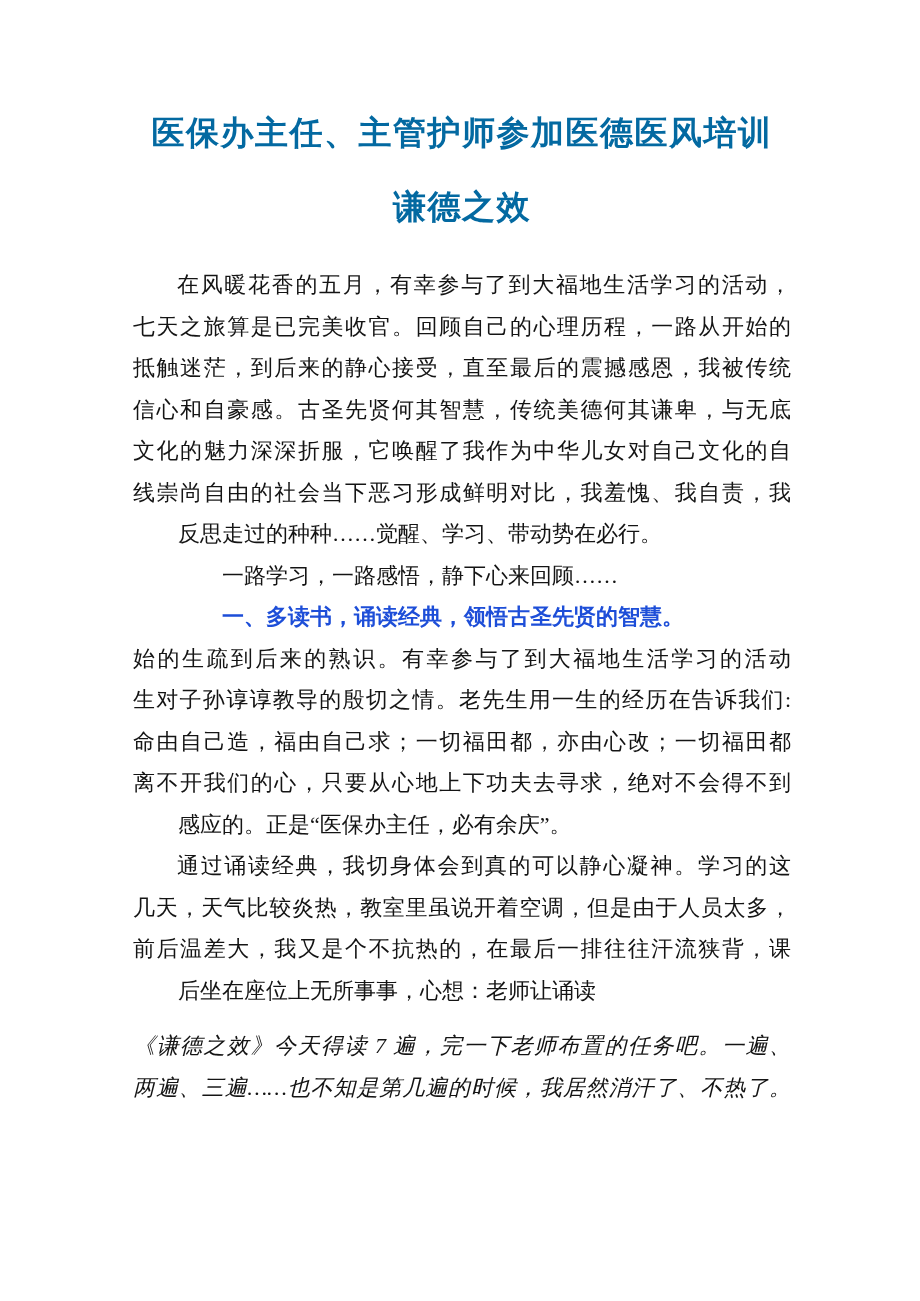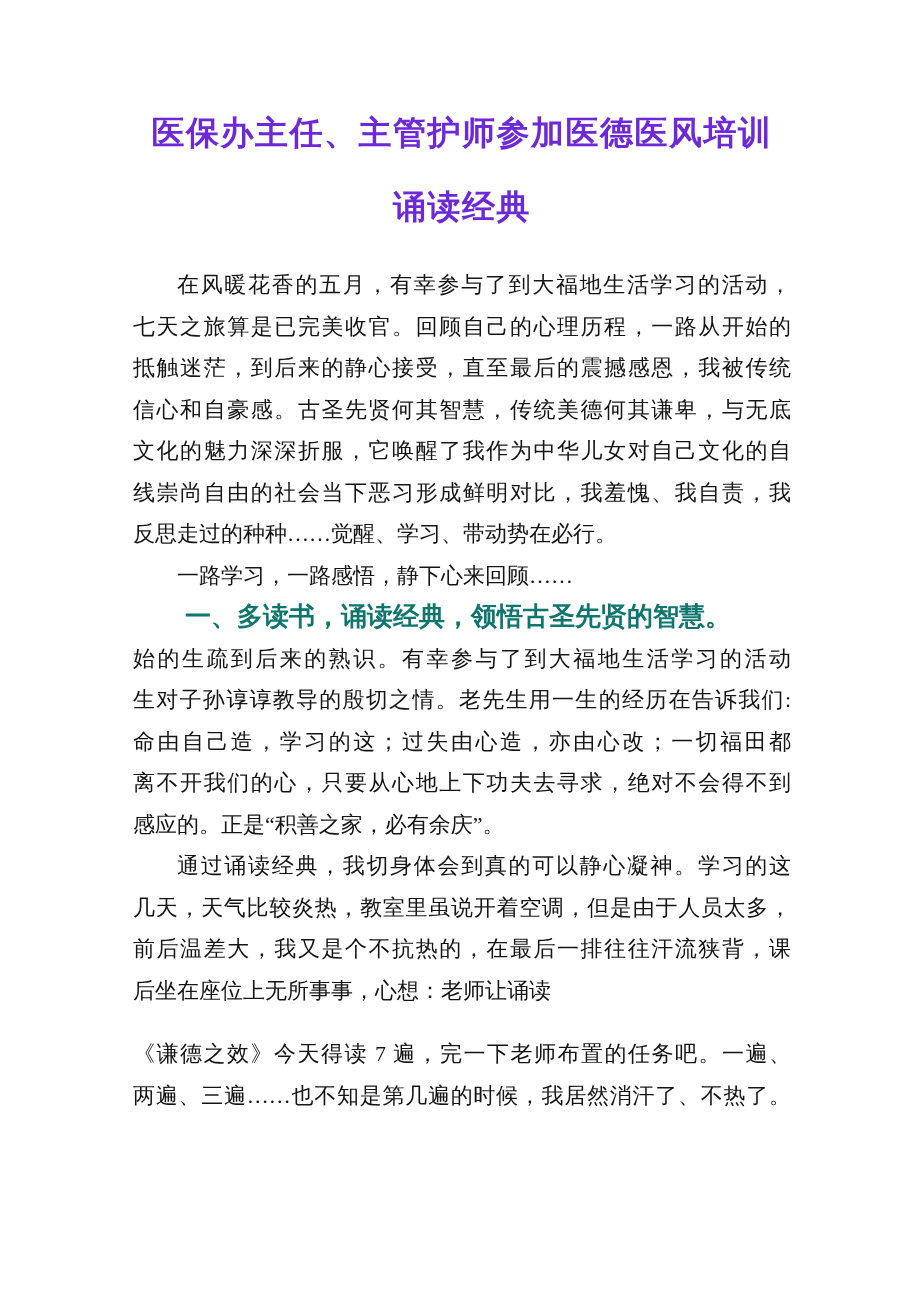--- a/index.html
+++ b/index.html
@@ -21,59 +21,61 @@
     top: 96px;
     width: 658px;
   }
   .doc-title {
     font-family: "Liberation Sans", sans-serif;
     font-weight: bold;
     font-size: 33px;
     line-height: 74px;
     letter-spacing: 1.5px;
     text-align: center;
-    color: #6d28d9;
+    color: #0369a1;
   }
   .doc-body {
     margin-top: 20px;
     font-size: 22px;
     line-height: 41.5px;
     color: #141414;
   }
   .ln {
     text-align: justify;
     text-align-last: justify;
     white-space: nowrap;
   }
   .ln-end {
     text-align: left;
     text-align-last: left;
+    margin-left: 45px;
   }
   .indent {
     text-indent: 2em;
   }
   .hd {
     font-family: "Liberation Sans", sans-serif;
     font-weight: bold;
-    font-size: 26px;
-    color: #0f766e;
+    font-size: 22px;
+    color: #1d4ed8;
   }
   .gap-before {
-    margin-top: 22px;
+    margin-top: 14px;
+    font-style: italic;
   }
 </style>
 </head>
 <body>
 
 <div class="page">
   <div class="content">
 
     <div class="doc-title">
       <div>医保办主任、主管护师参加医德医风培训</div>
-      <div>诵读经典</div>
+      <div>谦德之效</div>
     </div>
 
     <div class="doc-body">
 
       <div>
         <div class="ln indent">在风暖花香的五月，有幸参与了到大福地生活学习的活动，</div>
         <div class="ln">七天之旅算是已完美收官。回顾自己的心理历程，一路从开始的</div>
         <div class="ln">抵触迷茫，到后来的静心接受，直至最后的震撼感恩，我被传统</div>
         <div class="ln">信心和自豪感。古圣先贤何其智慧，传统美德何其谦卑，与无底</div>
         <div class="ln">文化的魅力深深折服，它唤醒了我作为中华儿女对自己文化的自</div>
@@ -85,23 +87,23 @@
         <div class="ln ln-end indent">一路学习，一路感悟，静下心来回顾……</div>
       </div>
 
       <div class="hd">
         <div class="ln ln-end indent">一、多读书，诵读经典，领悟古圣先贤的智慧。</div>
       </div>
 
       <div>
         <div class="ln">始的生疏到后来的熟识。有幸参与了到大福地生活学习的活动</div>
         <div class="ln">生对子孙谆谆教导的殷切之情。老先生用一生的经历在告诉我们:</div>
-        <div class="ln">命由自己造，学习的这；过失由心造，亦由心改；一切福田都</div>
+        <div class="ln">命由自己造，福由自己求；一切福田都，亦由心改；一切福田都</div>
         <div class="ln">离不开我们的心，只要从心地上下功夫去寻求，绝对不会得不到</div>
-        <div class="ln ln-end">感应的。正是“积善之家，必有余庆”。</div>
+        <div class="ln ln-end">感应的。正是“医保办主任，必有余庆”。</div>
       </div>
 
       <div>
         <div class="ln indent">通过诵读经典，我切身体会到真的可以静心凝神。学习的这</div>
         <div class="ln">几天，天气比较炎热，教室里虽说开着空调，但是由于人员太多，</div>
         <div class="ln">前后温差大，我又是个不抗热的，在最后一排往往汗流狭背，课</div>
         <div class="ln ln-end">后坐在座位上无所事事，心想：老师让诵读</div>
       </div>
 
       <div class="gap-before">

